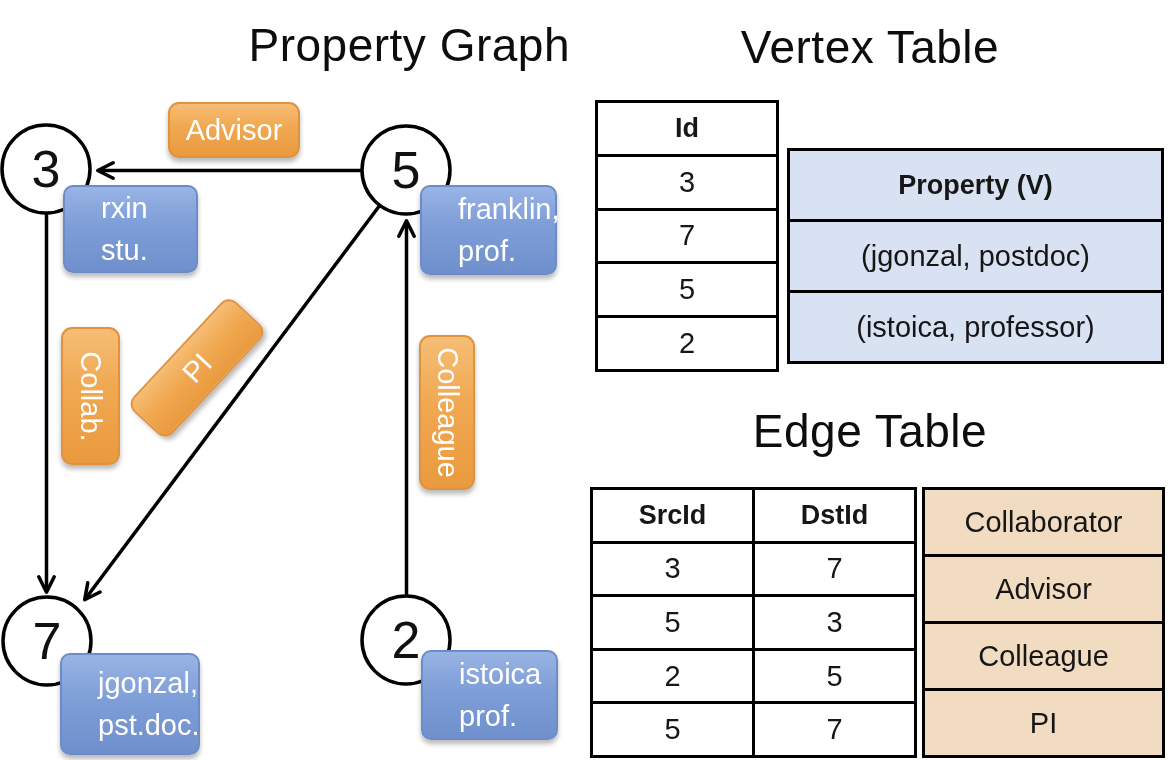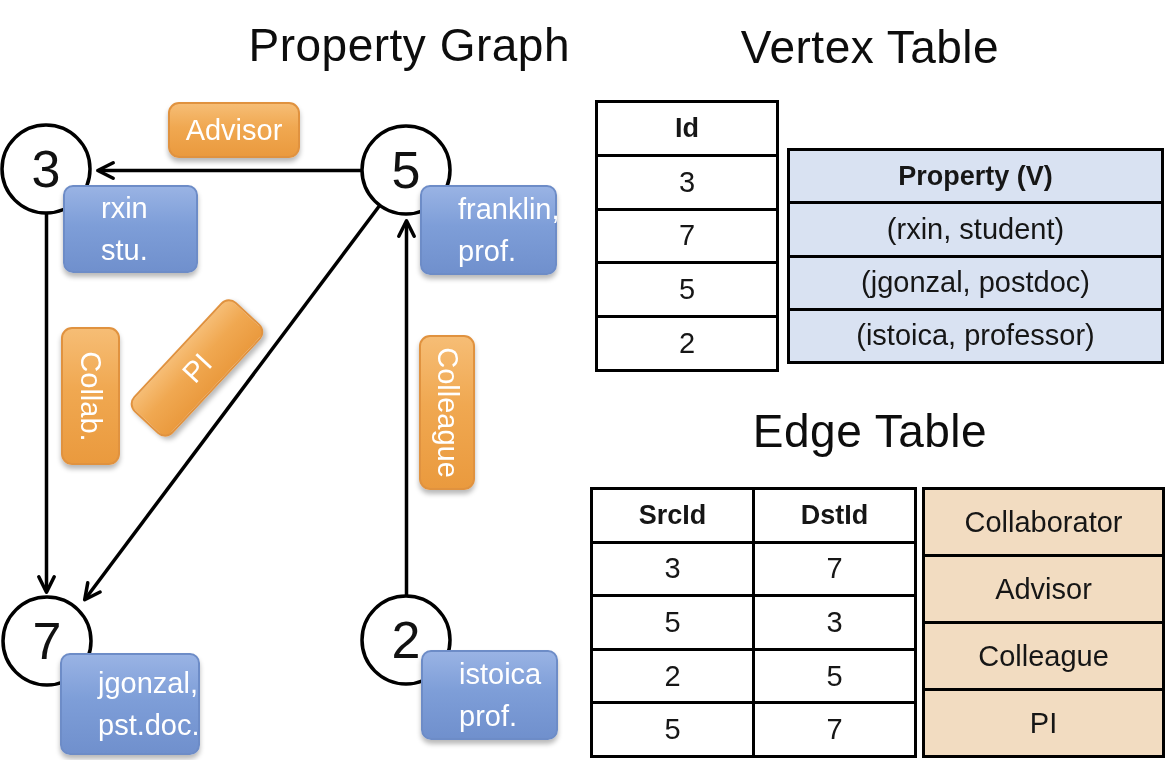--- a/index.html
+++ b/index.html
@@ -122,23 +122,20 @@
     <div class="row">
         <div class="cell">2</div>
       </div>
   </div>
 
   <div class="tbl bg-blue" style="left:787px; top:100px; width:377px; height:216px;margin-top:48px;">
     <div class="row">
         <div class="cell hdr">Property (V)</div>
       </div>
     <div class="row">
-        <div class="cell">(rxin, student)</div>
-      </div>
-    <div class="row">
         <div class="cell">(jgonzal, postdoc)</div>
       </div>
     <div class="row">
         <div class="cell">(istoica, professor)</div>
       </div>
   </div>
 
   <div class="title" style="left:570px; top:404px; width:600px;">Edge Table</div>
 
   <div class="tbl" style="left:590px; top:487px; width:327px; height:271px;">

